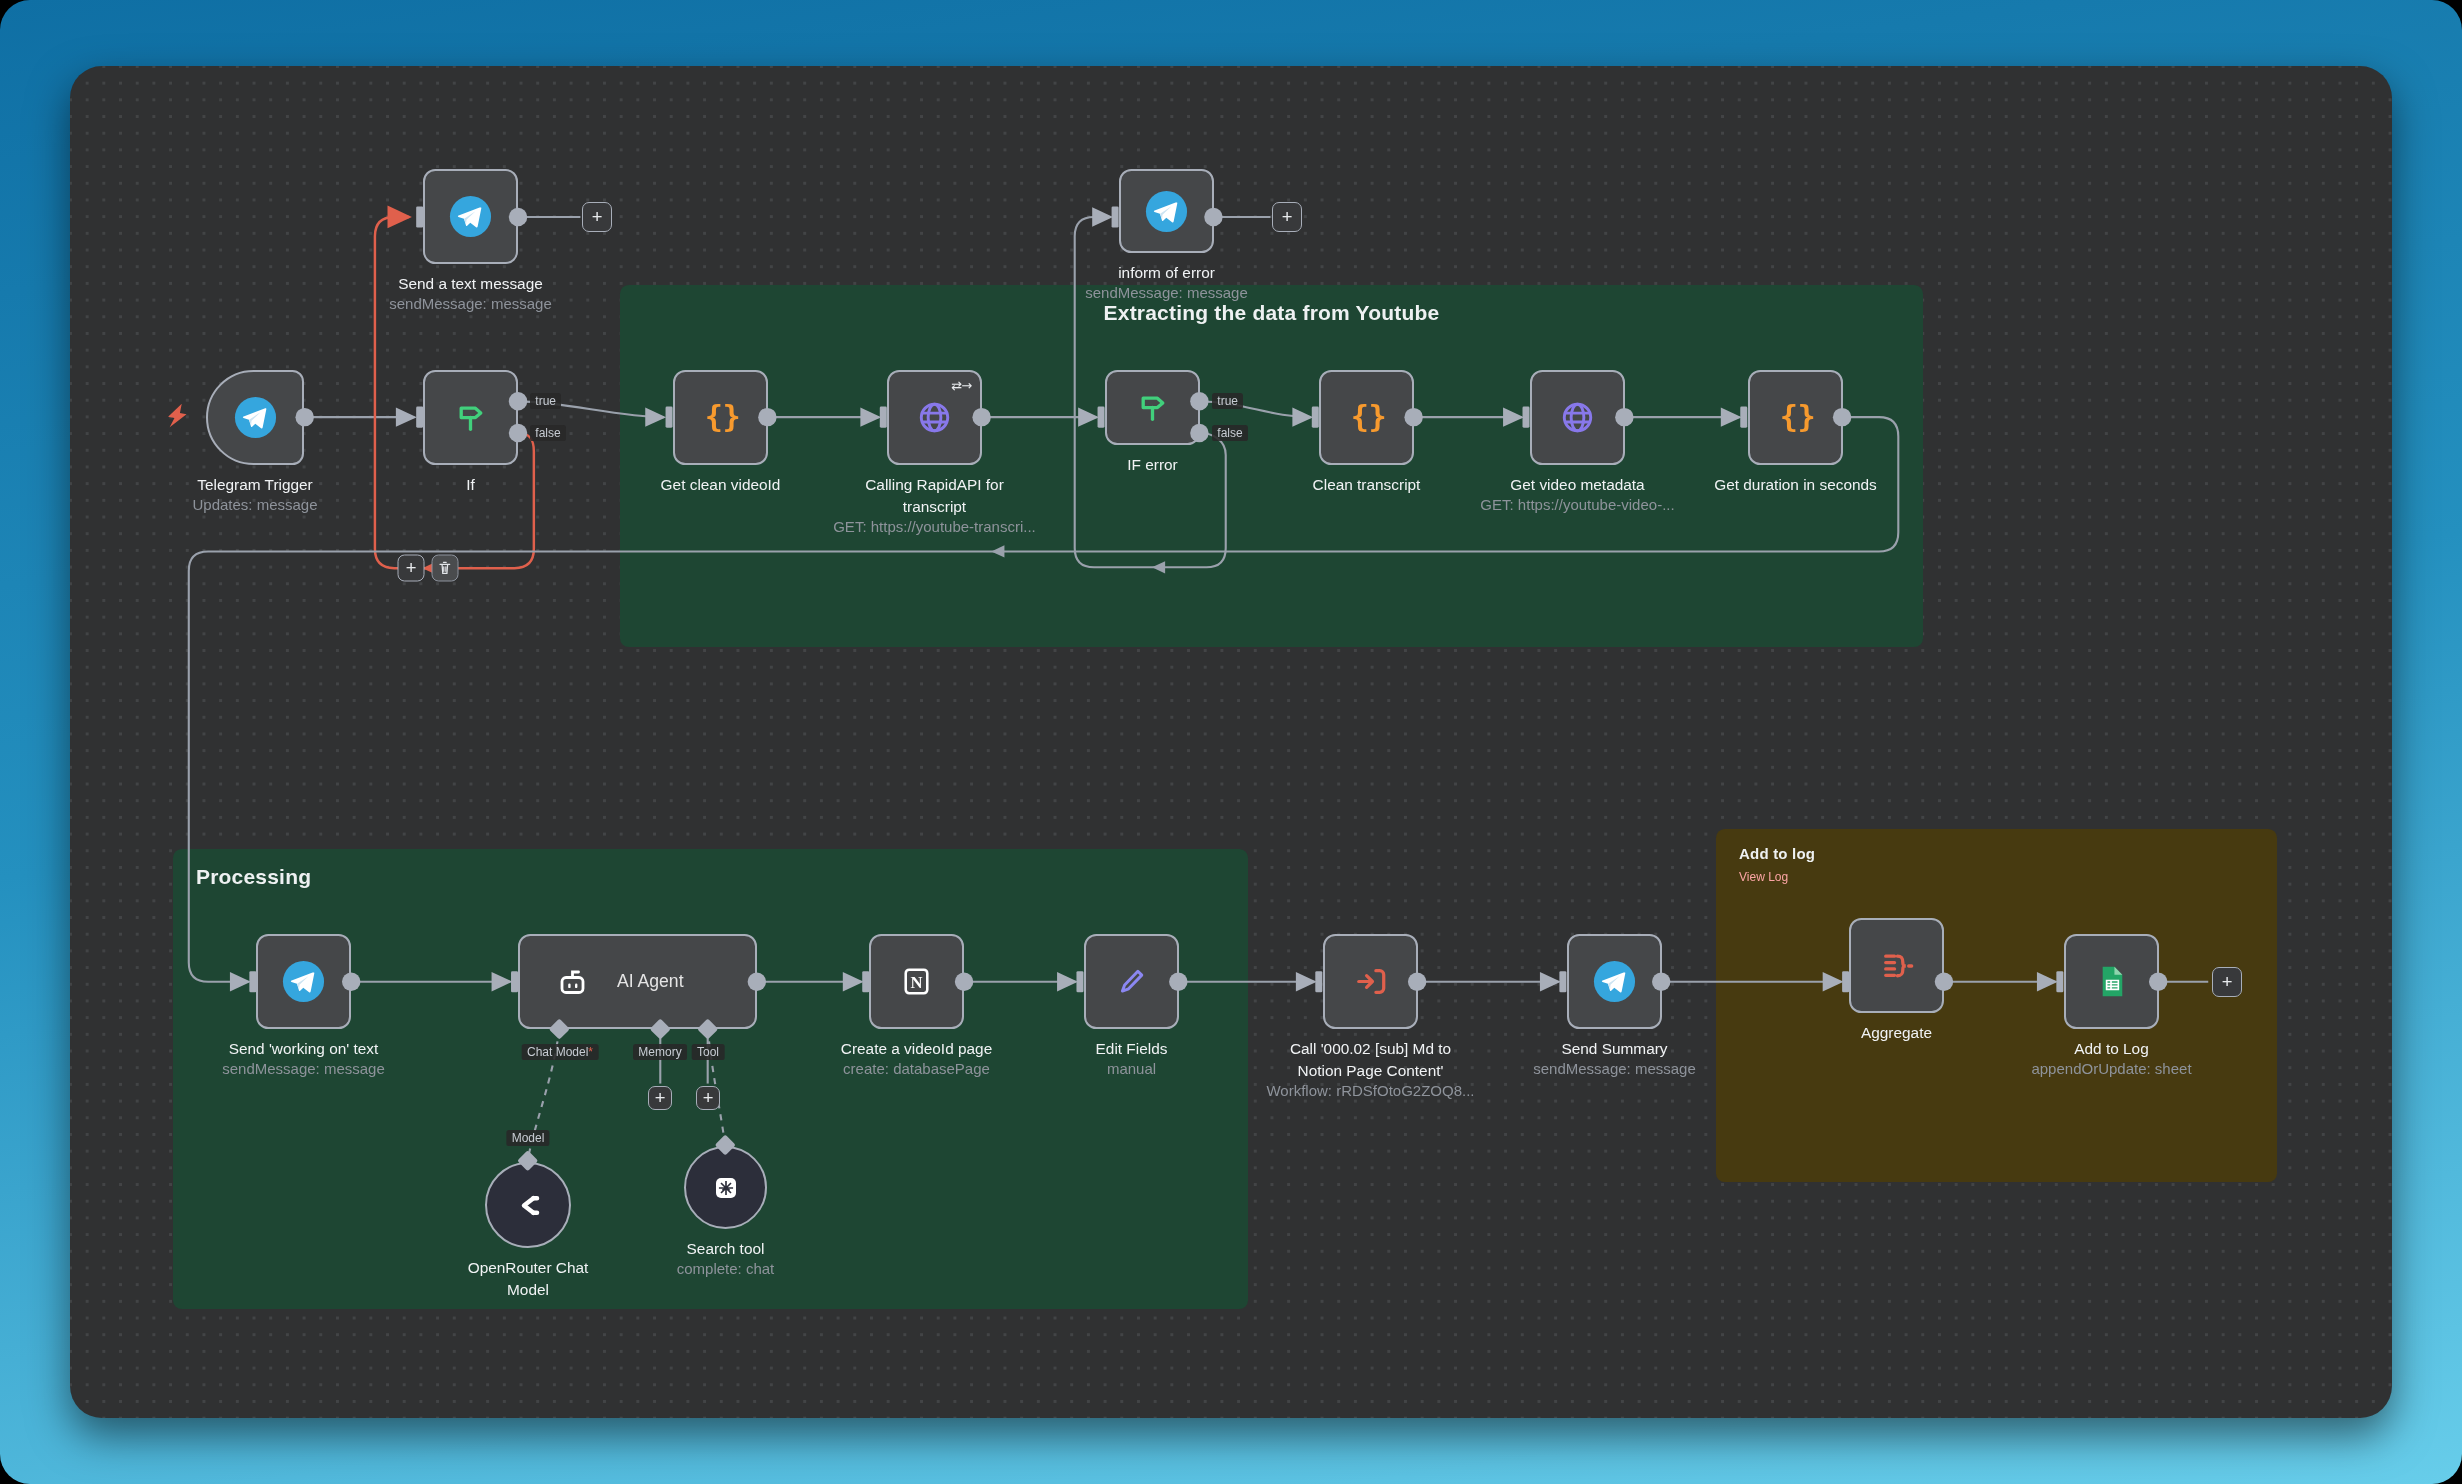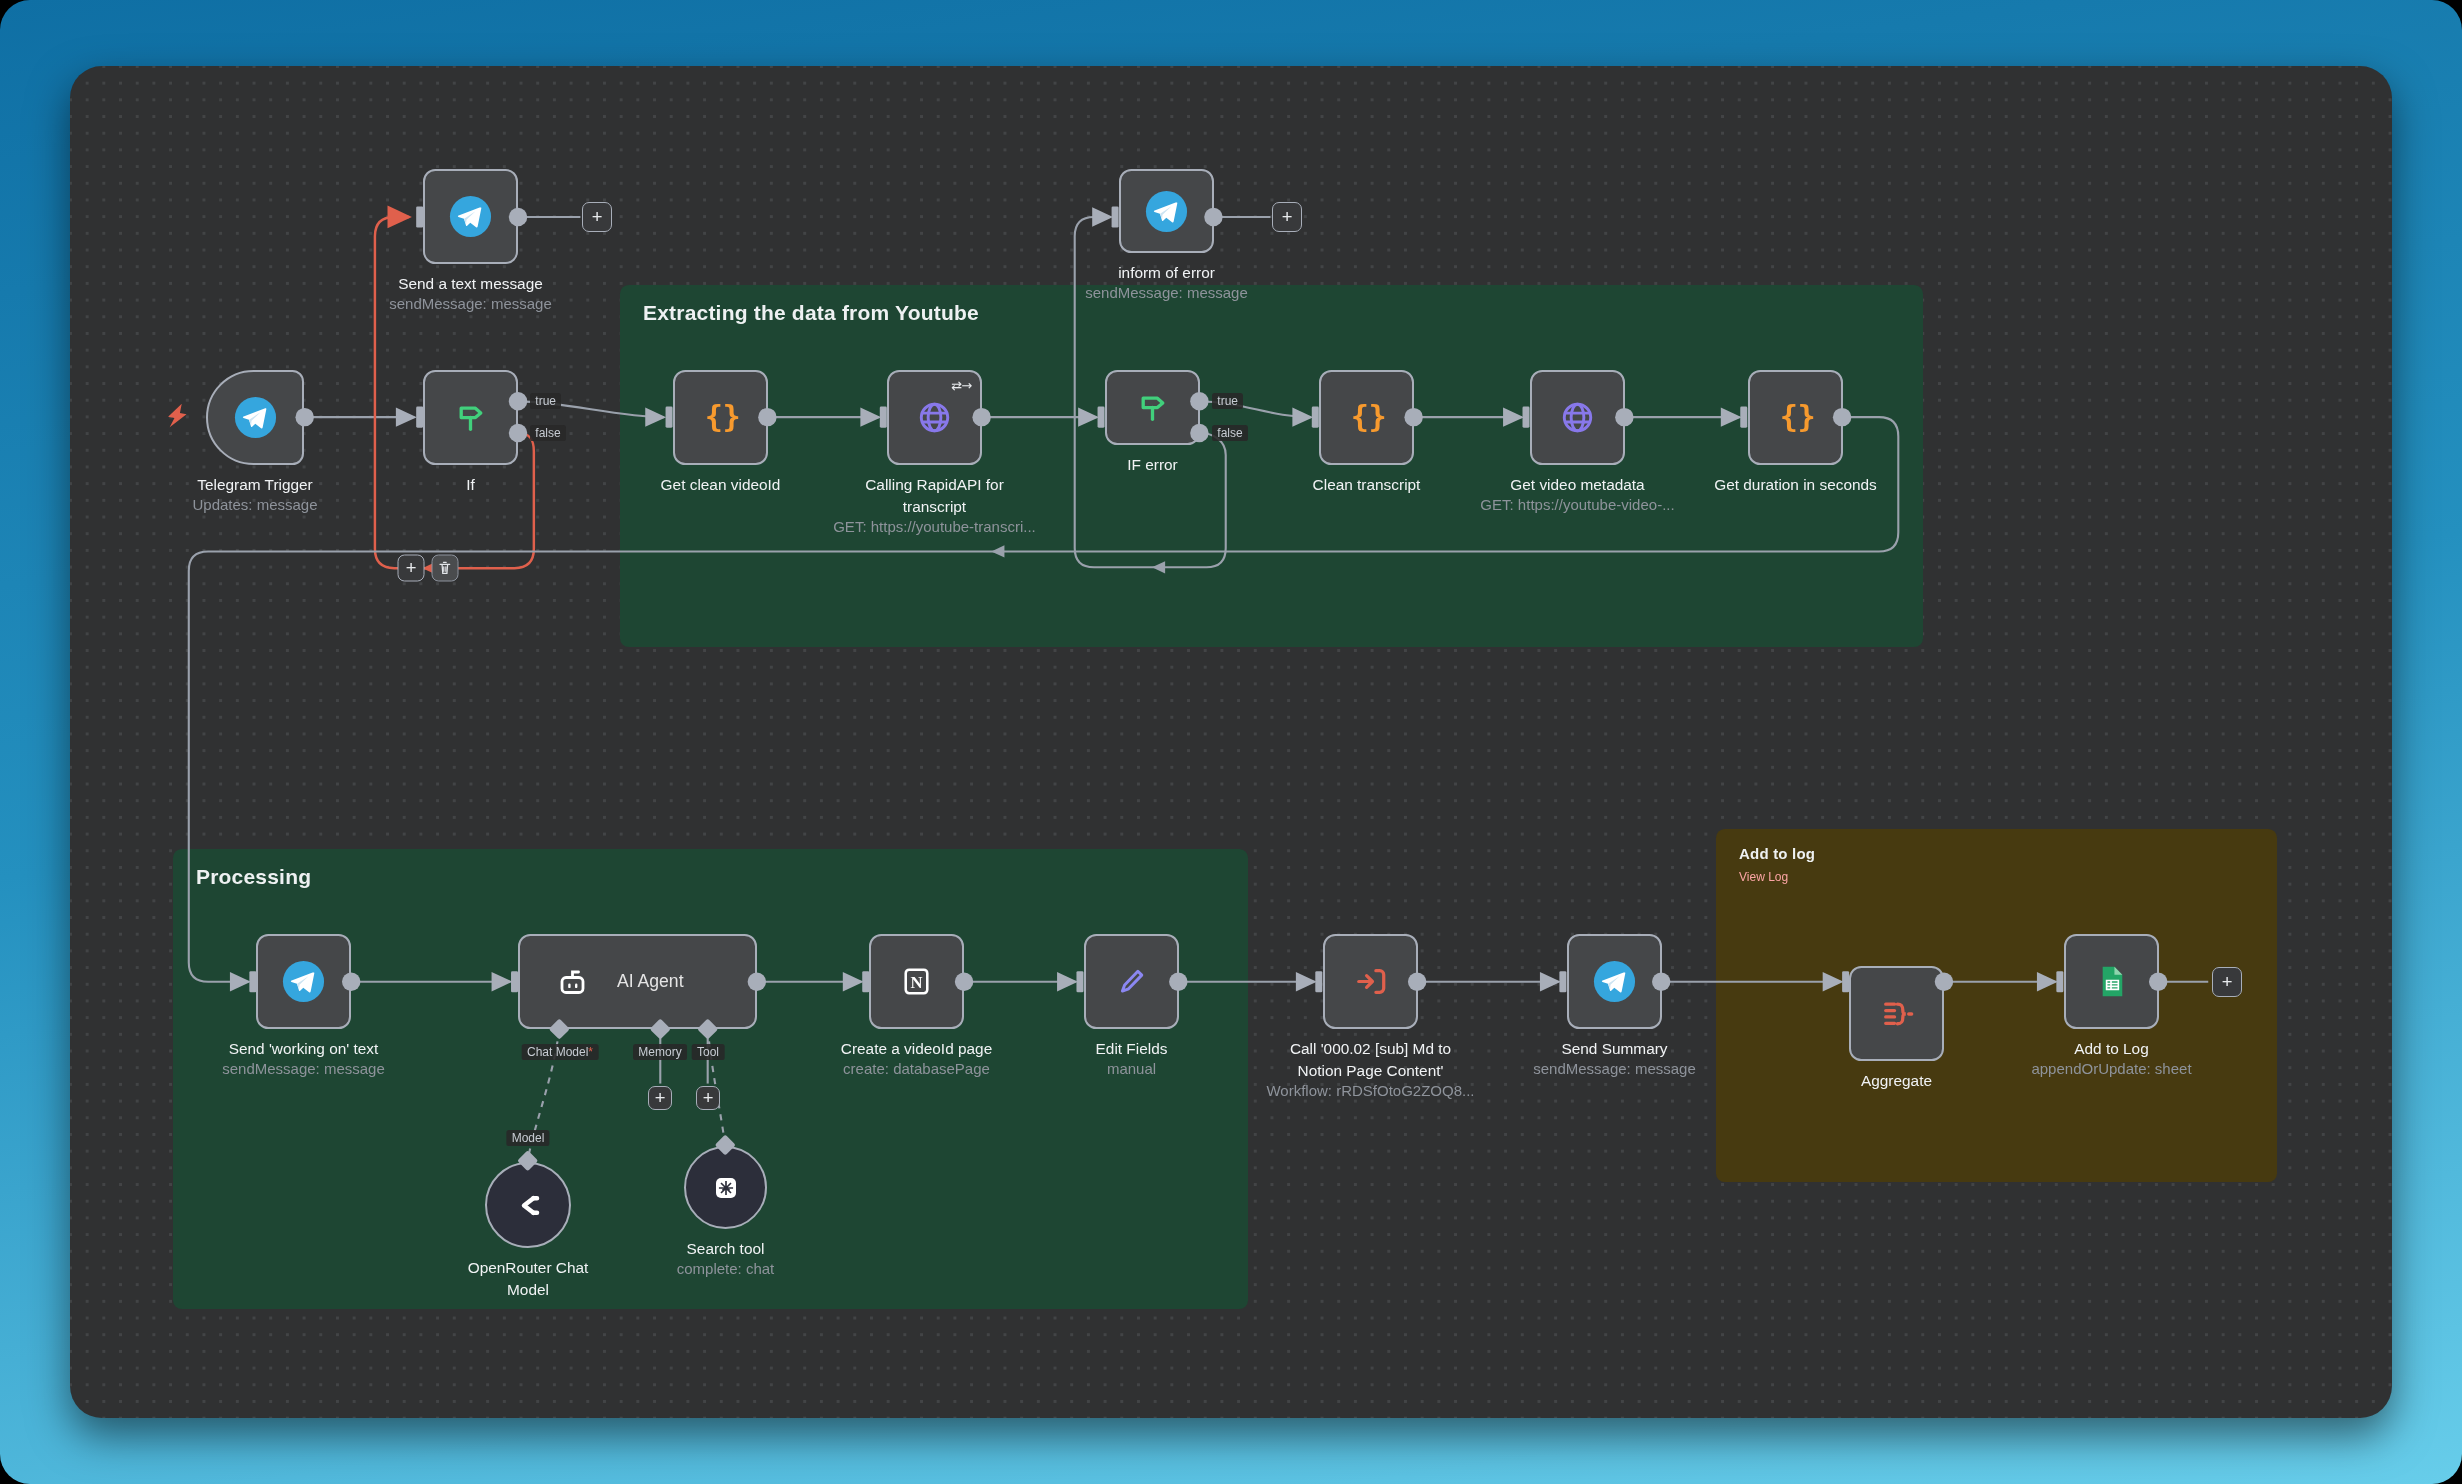--- a/index.html
+++ b/index.html
@@ -39,21 +39,21 @@
   .bolt{position:absolute;transform:translate(-50%,-50%) rotate(12deg);}
 </style>
 </head>
 <body>
 
 <div class="stage">
   <div class="canvas">
     <div class="grid"></div>
   </div>
   <div class="layer" id="groups">
-      <div class="group" style="left: 620px; top: 285px; width: 1303px; height: 362px; background: rgb(30, 70, 51);">
+      <div class="group" style="left: 620px; top: 285px; width: 1303px; height: 362px; background: rgb(30, 70, 51); text-align: center;">
         <div class="group-title" style="font-size: 21px;">Extracting the data from Youtube</div>
       </div>
       <div class="group" style="left: 173px; top: 849px; width: 1075px; height: 460px; background: rgb(30, 70, 51);">
         <div class="group-title" style="font-size: 21px;">Processing</div>
       </div>
       <div class="group" style="left: 1716px; top: 829px; width: 561px; height: 353px; background: rgb(71, 58, 16);">
         <div class="group-title" style="font-size: 15px;">Add to log</div>
         <div class="group-link">View Log</div>
       </div>
     </div>
@@ -252,21 +252,21 @@
         <svg class="icon" viewBox="0 0 48 48" width="47" height="47">
           <circle cx="24" cy="24" r="21" fill="#35a6de"></circle>
           <path d="M34.6 14.2 11.9 23.1c-1.1.4-1 1.1-.2 1.4l5.6 1.8 2.1 6.8c.3.8.6.9 1.2.4l3.2-3 5.9 4.4c.8.5 1.4.2 1.6-.8l3.7-18.2c.3-1.3-.4-1.8-1.4-1.7z" fill="#fff"></path>
           <path d="M17.5 26.2l11.6-7.6-9.2 8.8-.4 4.4z" fill="#cde4f2"></path>
         </svg>
         <div class="ntext">
           <div class="nlabel">Send Summary</div>
           <div class="nsub">sendMessage: message</div>
         </div>
       </div>
-      <div class="node square" style="left: 1849px; top: 966px; width: 95px; height: 95px; justify-content: center;">
+      <div class="node square" style="left: 1849px; top: 918px; width: 95px; height: 95px; justify-content: center;">
         <svg class="icon" viewBox="0 0 48 48" width="47" height="47" fill="none" stroke="#e0604c" stroke-width="3.4" stroke-linecap="round">
           <path d="M13 14.5h9M13 21h9M13 27.5h9M13 34h9"></path>
           <path d="M25 14.5c4.5 0 5.5 2.2 5.5 6.8 0 2.6.9 3.2 3 3.2-2.1 0-3 .6-3 3.2 0 4.6-1 6.8-5.5 6.8"></path>
           <path d="M36.5 24.5h3"></path>
         </svg>
         <div class="ntext">
           <div class="nlabel">Aggregate</div>
         </div>
       </div>
       <div class="node square" style="left: 2064px; top: 934px; width: 95px; height: 95px;">

